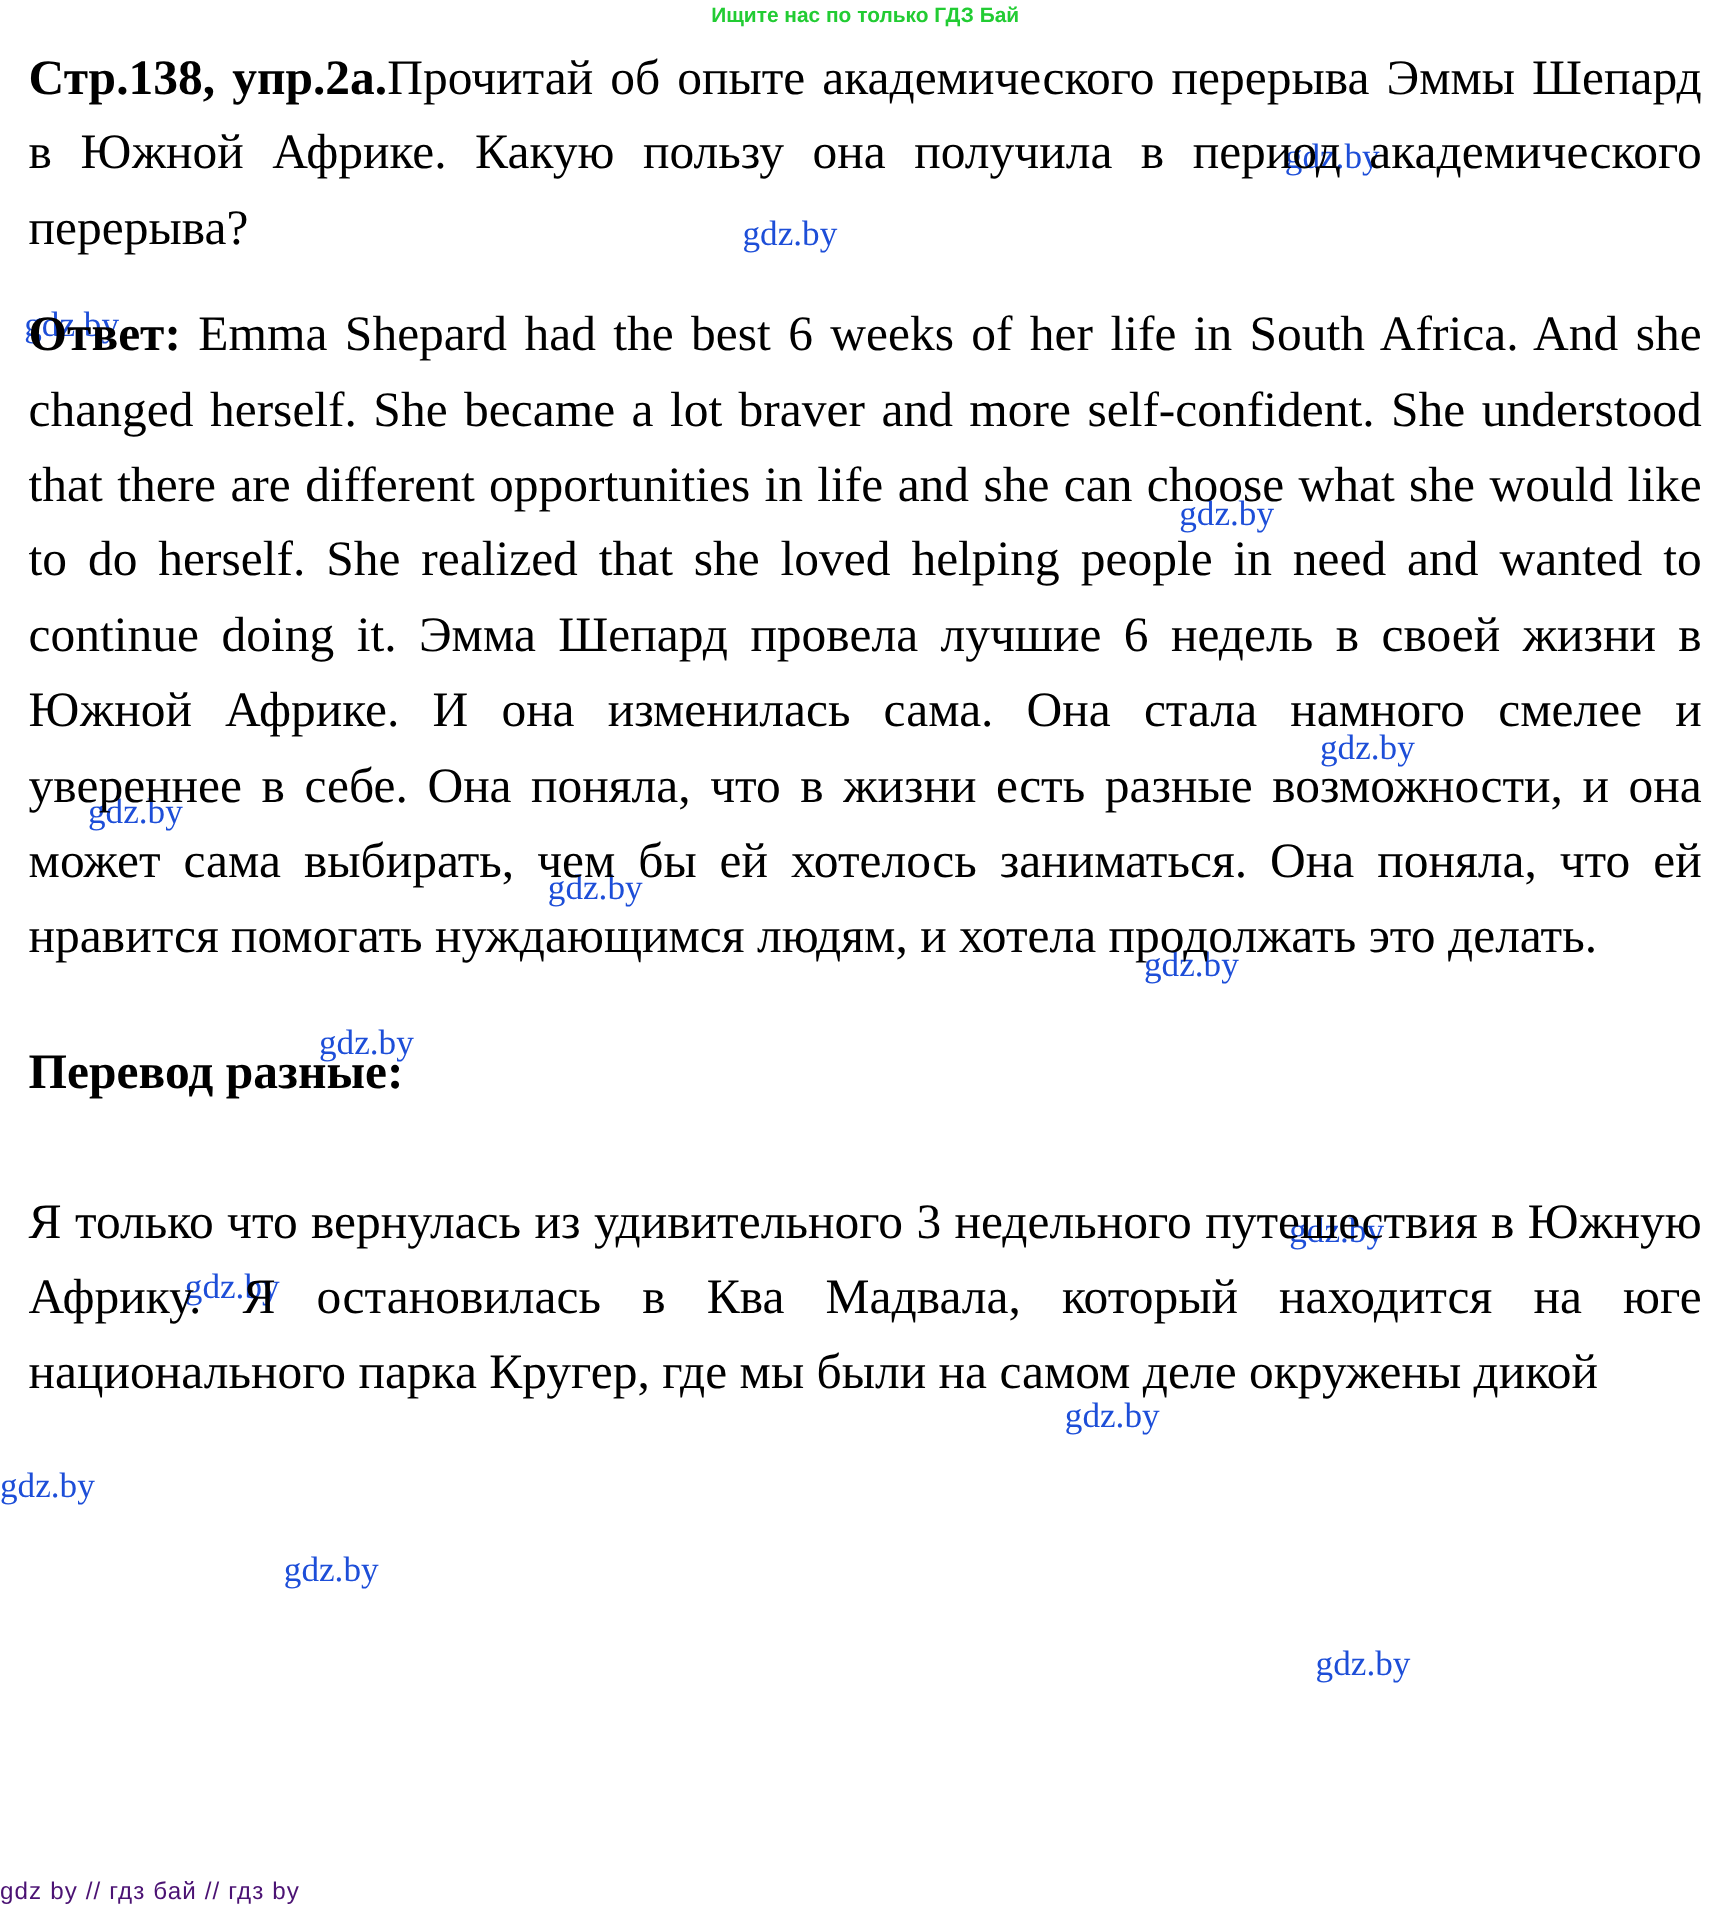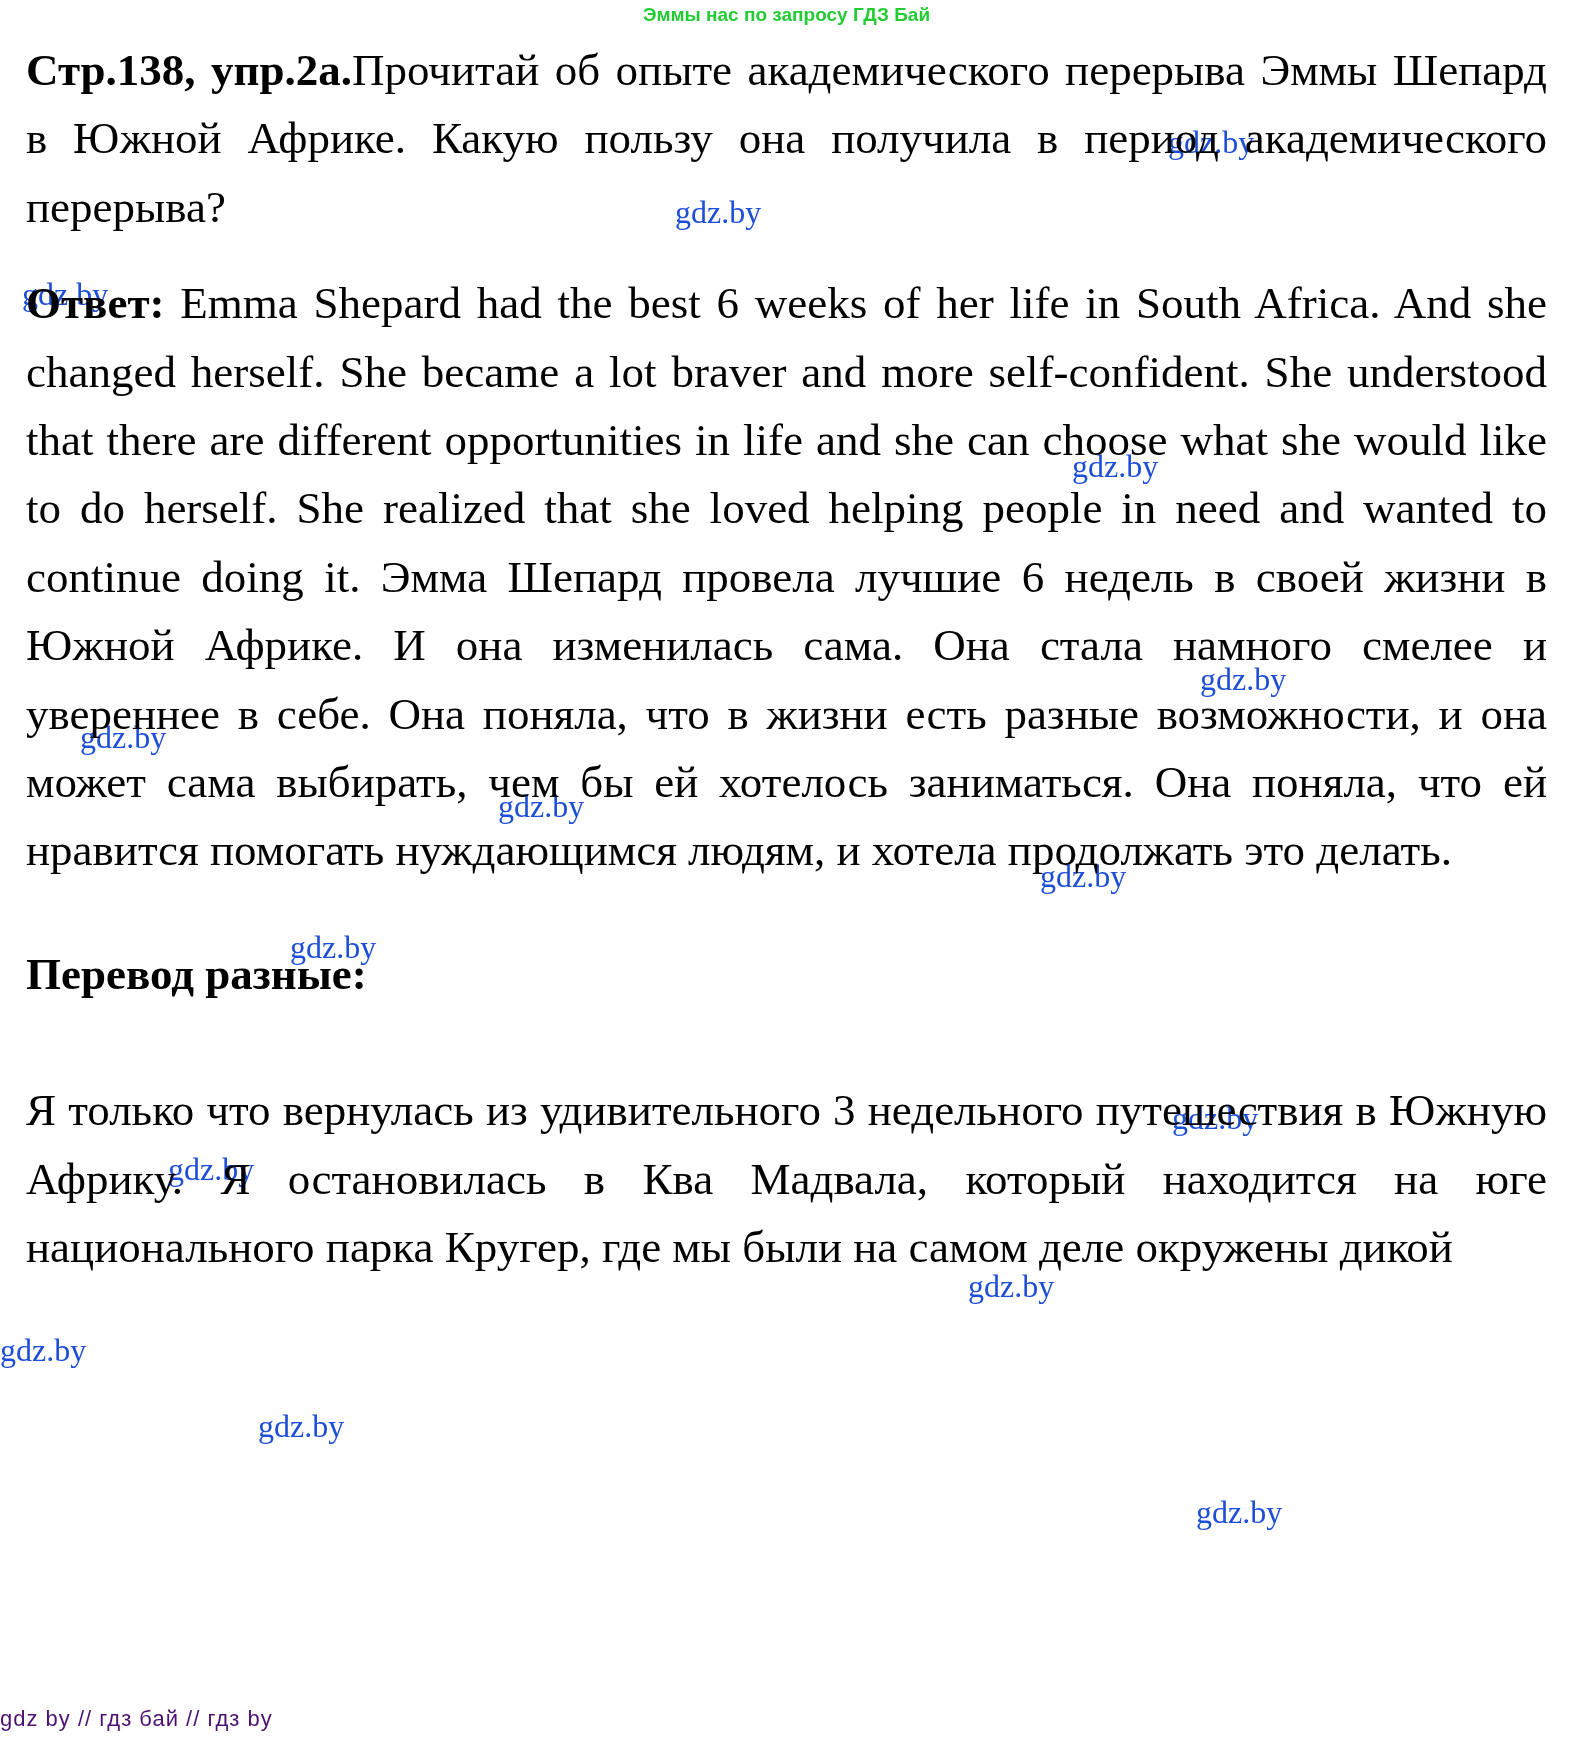--- a/index.html
+++ b/index.html
@@ -91,21 +91,21 @@
     font-family: "Liberation Sans", "DejaVu Sans", sans-serif;
     font-size: 22px;
     color: #4b1273;
     letter-spacing: 1px;
   }
 </style>
 </head>
 <body>
 
 <div class="promo-bar">
-  <span class="promo-text">Эммы нас по запросу ГДЗ Бай</span>
+  <span class="promo-text">Ищите нас по только ГДЗ Бай</span>
 </div>
 
 <div class="page">
 
   <div>
     <span class="wm" style="left:1168px; top:88px;">gdz.by</span>
     <span class="wm" style="left:675px;  top:158px;">gdz.by</span>
     <span class="wm" style="left:22px;   top:240px;">gdz.by</span>
     <span class="wm" style="left:1072px; top:412px;">gdz.by</span>
     <span class="wm" style="left:1200px; top:625px;">gdz.by</span>

